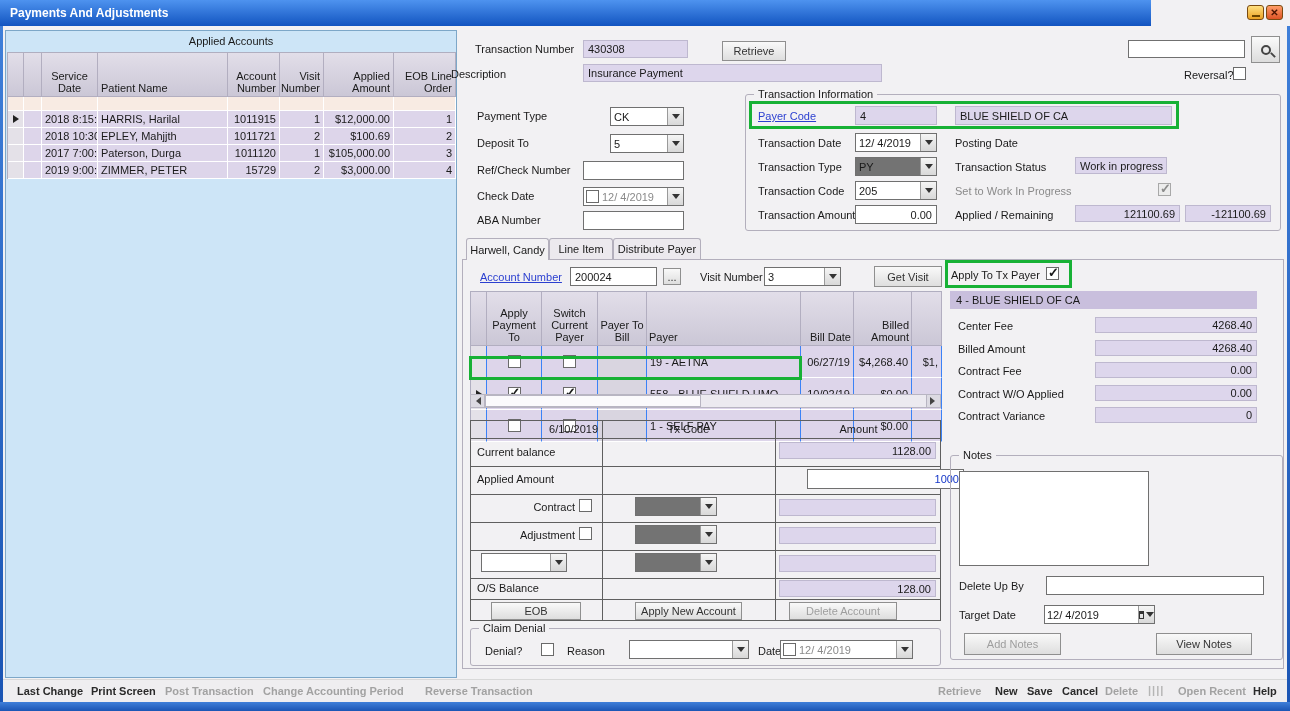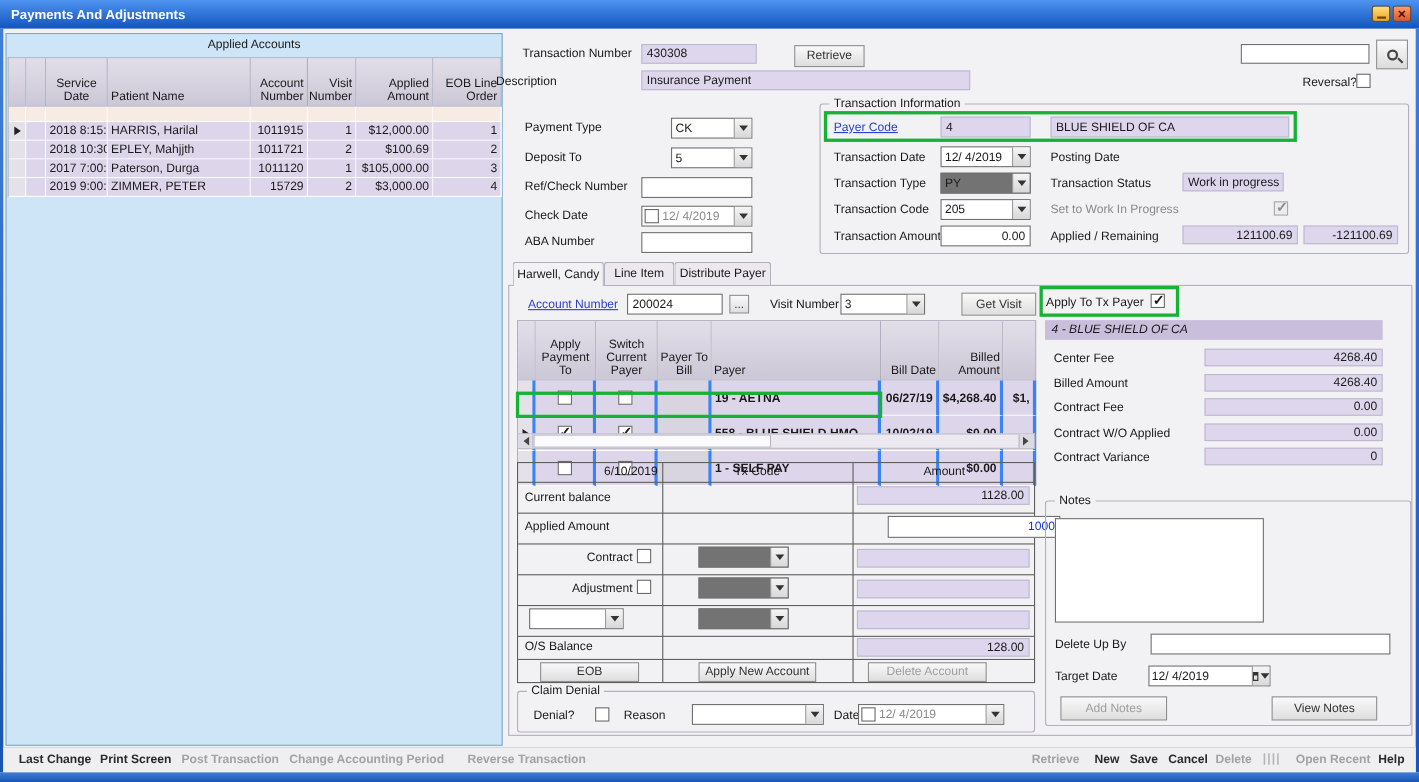--- a/index.html
+++ b/index.html
@@ -1,19 +1,19 @@
 <!DOCTYPE html>
 <html><head>
 <meta charset="utf-8">
 <style>
   * { margin:0; padding:0; box-sizing:border-box; }
   body { font-family:"Liberation Sans", sans-serif; font-size:11px; color:#1a1a1a; background:#888; }
   .window { position:relative; width:1290px; height:711px; background:#f2f1f3; overflow:hidden; }
   .strip { position:absolute; background:linear-gradient(#3f7fd9,#1b55b4); }
-  .titlebar { position:absolute; left:0; top:0; width:1290px; height:26px; background:linear-gradient(#4e93ef,#1254c0); display:flex; align-items:center; }
+  .titlebar { position:absolute; left:0; top:0; width:1151px; height:26px; background:linear-gradient(#4e93ef,#1254c0); display:flex; align-items:center; }
   .title-text { color:#fff; font-weight:bold; font-size:12px; margin-left:10px; }
   .win-btn { position:absolute; top:5px; width:17px; height:15px; border:1px solid #7a4a10; border-radius:3px; display:flex; align-items:center; justify-content:center; }
   .win-btn.min { left:1247px; background:linear-gradient(#ffe081,#eca224); }
   .win-btn.min::after { content:""; width:8px; height:2px; background:#6b4400; margin-top:7px; }
   .win-btn.close { left:1266px; background:linear-gradient(#ff9d68,#dd5426); color:#4a1400; font-weight:bold; font-size:10px; }
   .win-btn.close::after { content:"\2715"; }
 
   .left-panel { position:absolute; left:5px; top:30px; width:452px; height:648px; background:#cde5f7; border:1px solid #7da7c8; }
   .aa-title { text-align:center; padding-top:4px; color:#1a1a1a; }
   .aa-grid { position:absolute; left:1px; top:21px; display:grid; grid-template-columns:16px 18px 56px 130px 52px 44px 70px 62px; border-top:1px solid #b0aec0; border-left:1px solid #b0aec0; }
@@ -47,33 +47,33 @@
   .cb.dis.checked::after { color:#8c8c8c; }
   .groupbox { position:absolute; border:1px solid #b3afbc; border-radius:3px; }
   .gb-title { position:absolute; top:-7px; left:8px; background:#f2f1f3; padding:0 4px; line-height:13px; }
   .tab { position:absolute; top:238px; height:21px; background:#ece9ee; border:1px solid #b3afbc; border-bottom:none; display:flex; align-items:center; justify-content:center; border-radius:3px 3px 0 0; }
   .tab.active { background:#f2f1f3; height:22px; z-index:3; }
   .pane { position:absolute; left:462px; top:259px; width:822px; height:410px; border:1px solid #b3afbc; background:#f2f1f3; }
   .pg { position:absolute; left:470px; top:291px; display:grid; grid-template-columns:16px 55px 56px 49px 154px 53px 58px 30px; border-left:1px solid #b0aec0; border-top:1px solid #b0aec0; }
   .pg-h { background:linear-gradient(#e2dee9,#cbc7d6); border-right:1px solid #b2aec0; border-bottom:1px solid #b2aec0; height:54px; display:flex; align-items:flex-end; justify-content:center; text-align:center; padding:2px; line-height:12px; }
   .pg-h.l { justify-content:flex-start; text-align:left; }
   .pg-h.r { justify-content:flex-end; text-align:right; }
-  .pg-c { background:#ddd5ea; border-right:3px solid #3b82f6; border-bottom:1px solid #fff; height:32px; display:flex; align-items:center; padding:0 3px; white-space:nowrap; overflow:hidden;font-weight:bold; }
+  .pg-c { background:#ddd5ea; border-right:1px solid #3b82f6; border-bottom:1px solid #fff; height:32px; display:flex; align-items:center; padding:0 3px; white-space:nowrap; overflow:hidden; }
   .pg-c.mk { background:#e4e1e8; justify-content:center; padding:0; }
   .pg-c.gray { background:#d9d5e0; }
   .pg-c.c { justify-content:center; }
   .pg-c.r { justify-content:flex-end; }
   .marker-arrow { width:0; height:0; border-left:6px solid #222; border-top:4px solid transparent; border-bottom:4px solid transparent; }
   .scrollbar { position:absolute; left:470px; top:394px; width:471px; height:14px; background:#eceaf0; border:1px solid #b8b5c2; display:flex; }
   .sc-btn { width:14px; height:100%; background:#dcdae2; border-right:1px solid #b8b5c2; display:flex; align-items:center; justify-content:center; }
   .sc-btn.rt { border-right:none; border-left:1px solid #b8b5c2; }
   .tri-l { width:0; height:0; border:4px solid transparent; border-right:5px solid #444; margin-right:2px; }
   .tri-r { width:0; height:0; border:4px solid transparent; border-left:5px solid #444; margin-left:2px; }
   .sc-thumb { position:absolute; left:14px; top:0; width:216px; height:12px; background:#fbfafc; border:1px solid #b8b5c2; }
-  .sum-hdr { position:absolute; left:950px; top:291px; width:307px; height:18px; background:#c9bfdd; display:flex; align-items:center; padding:0 6px;font-style:italic; }
+  .sum-hdr { position:absolute; left:950px; top:291px; width:307px; height:18px; background:#c9bfdd; display:flex; align-items:center; padding:0 6px; }
   .amount-grid { position:absolute; left:470px; top:420px; width:471px; height:201px; border:1px solid #5f5f5f; }
   .vline { position:absolute; top:0; width:1px; height:199px; background:#5f5f5f; }
   .hline { position:absolute; left:0; width:469px; height:1px; background:#5f5f5f; }
   .ag-abs { position:absolute; }
   .dtp { position:absolute; background:#fff; border:1px solid #707070; display:flex; align-items:center; gap:3px; padding-left:2px; }
   .dtp .dtext { flex:1; color:#8a8a8a; white-space:nowrap; overflow:hidden; }
   .dtp .dtext.dark { color:#1a1a1a; }
   .dtp .arr { width:16px; align-self:stretch; background:linear-gradient(#f5f5f5,#d8d8d8); border-left:1px solid #9a9a9a; display:flex; align-items:center; justify-content:center; }
   .notes-textarea { position:absolute; background:#fff; border:1px solid #707070; }
   .greenbox { position:absolute; border:3px solid #17b135; pointer-events:none; z-index:60; }

